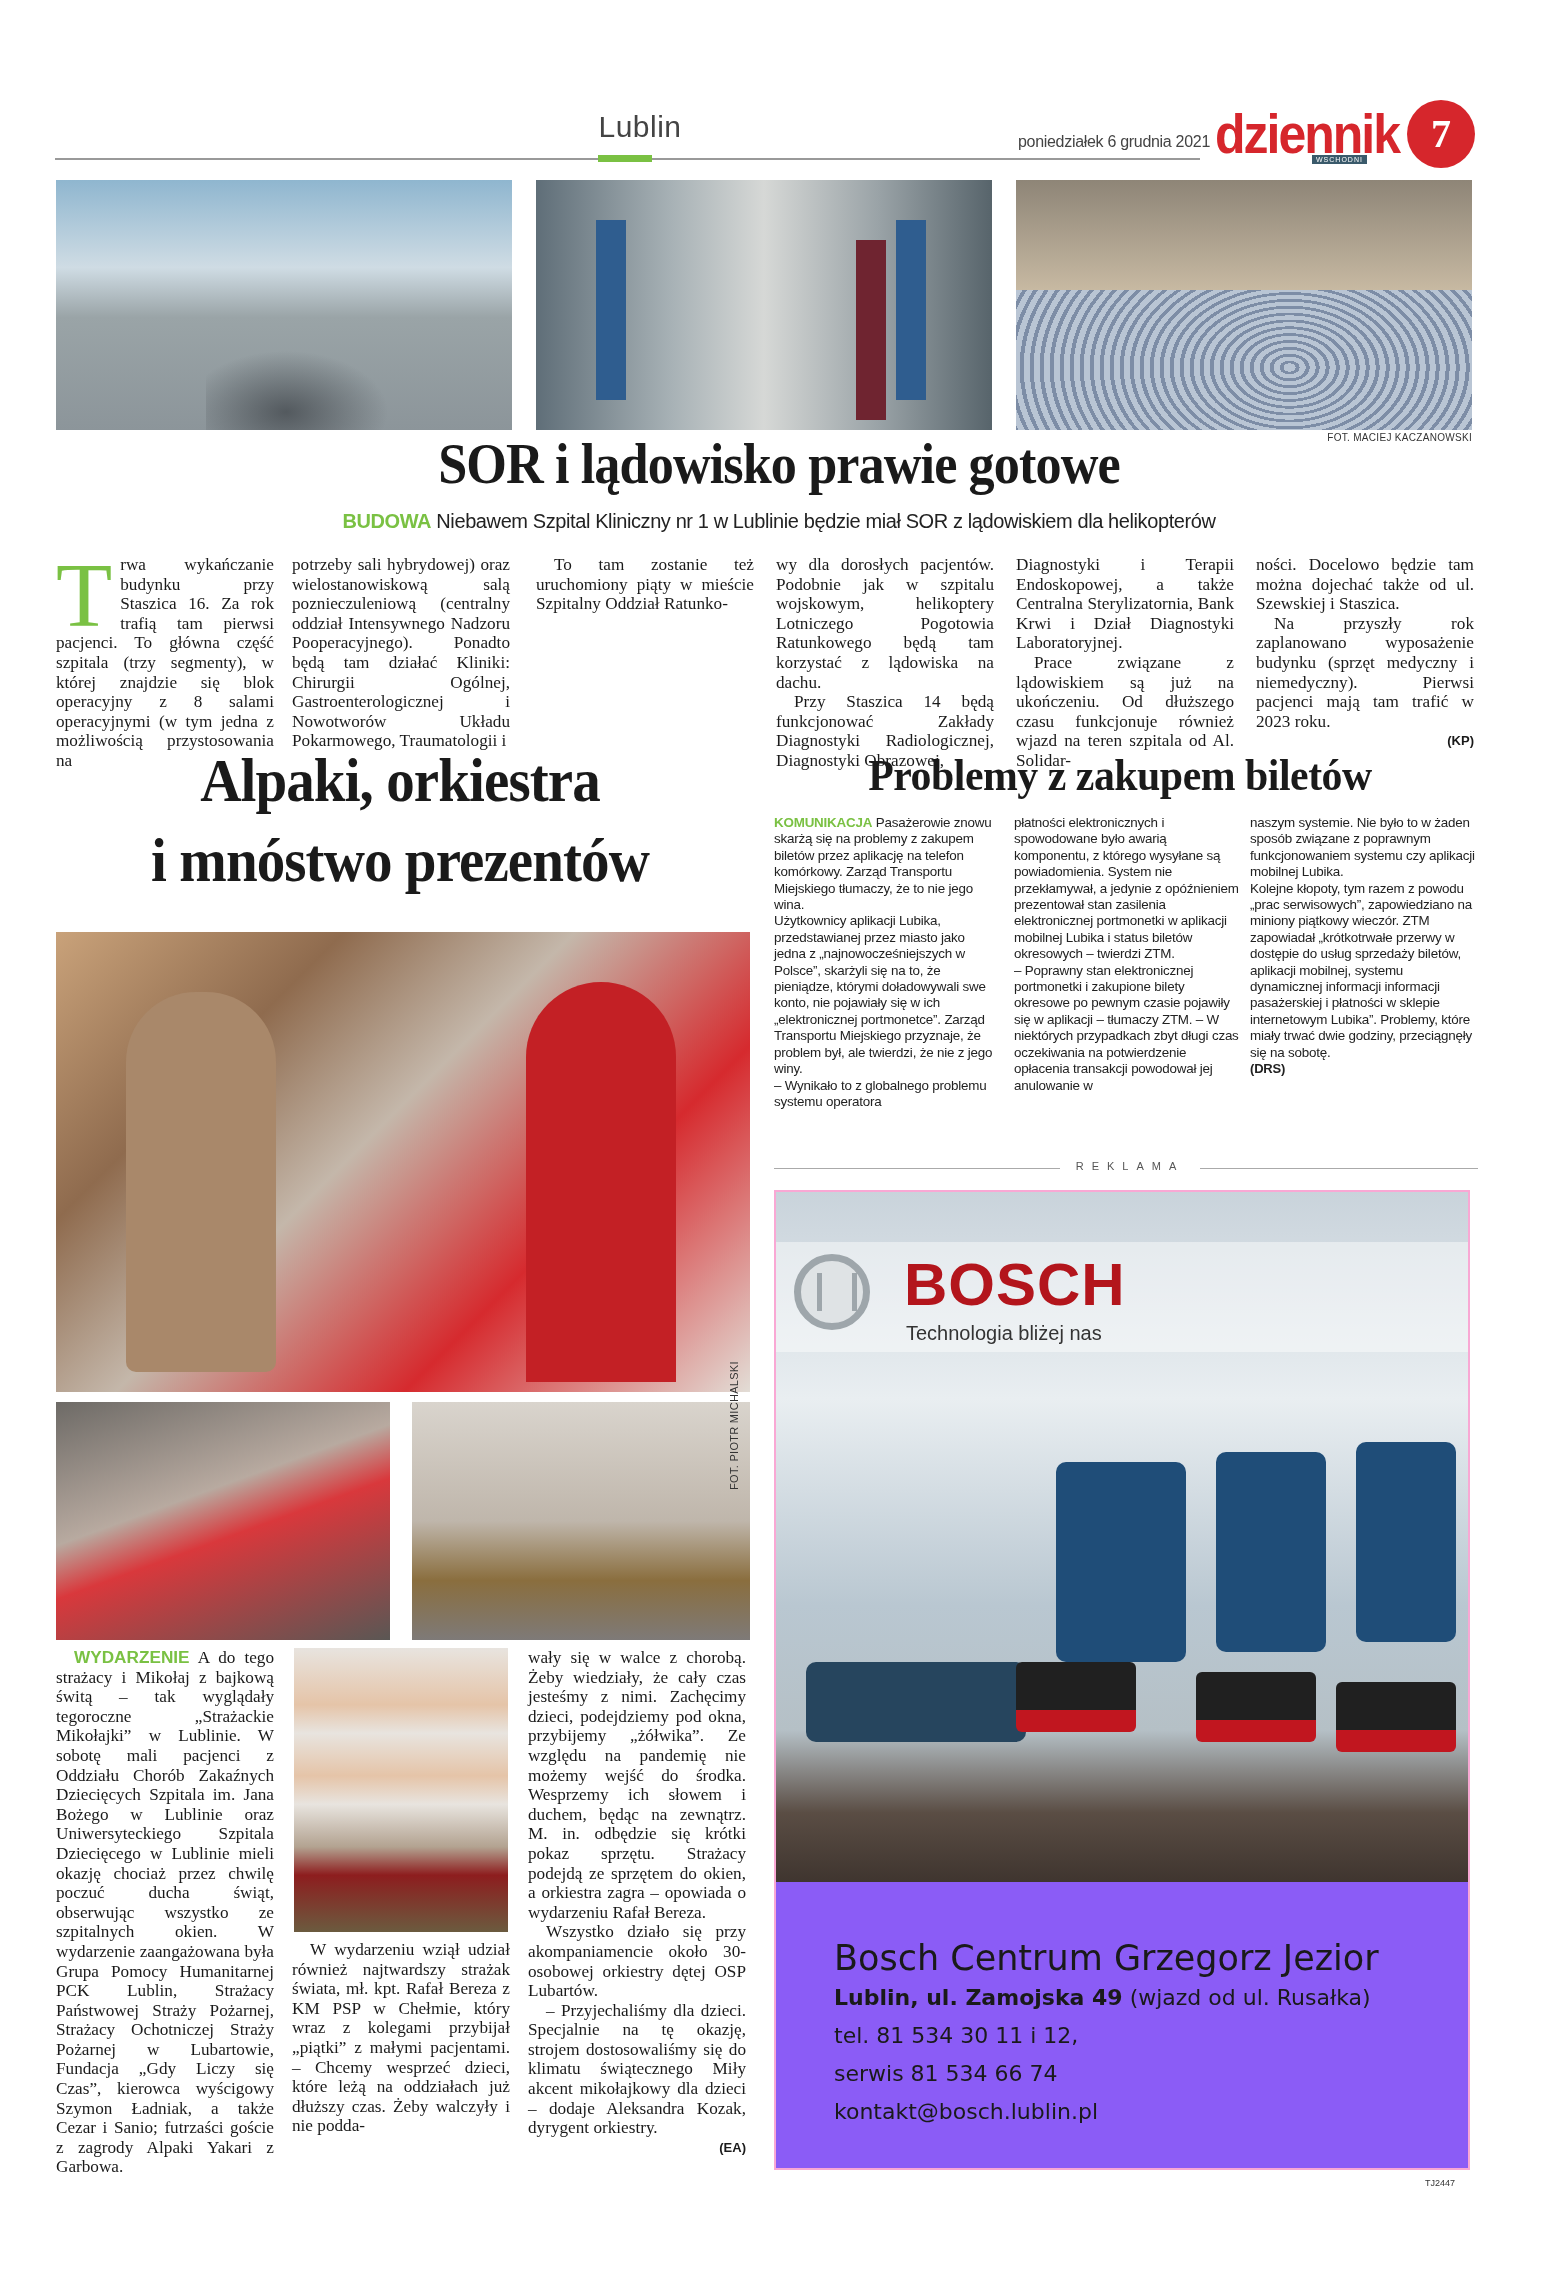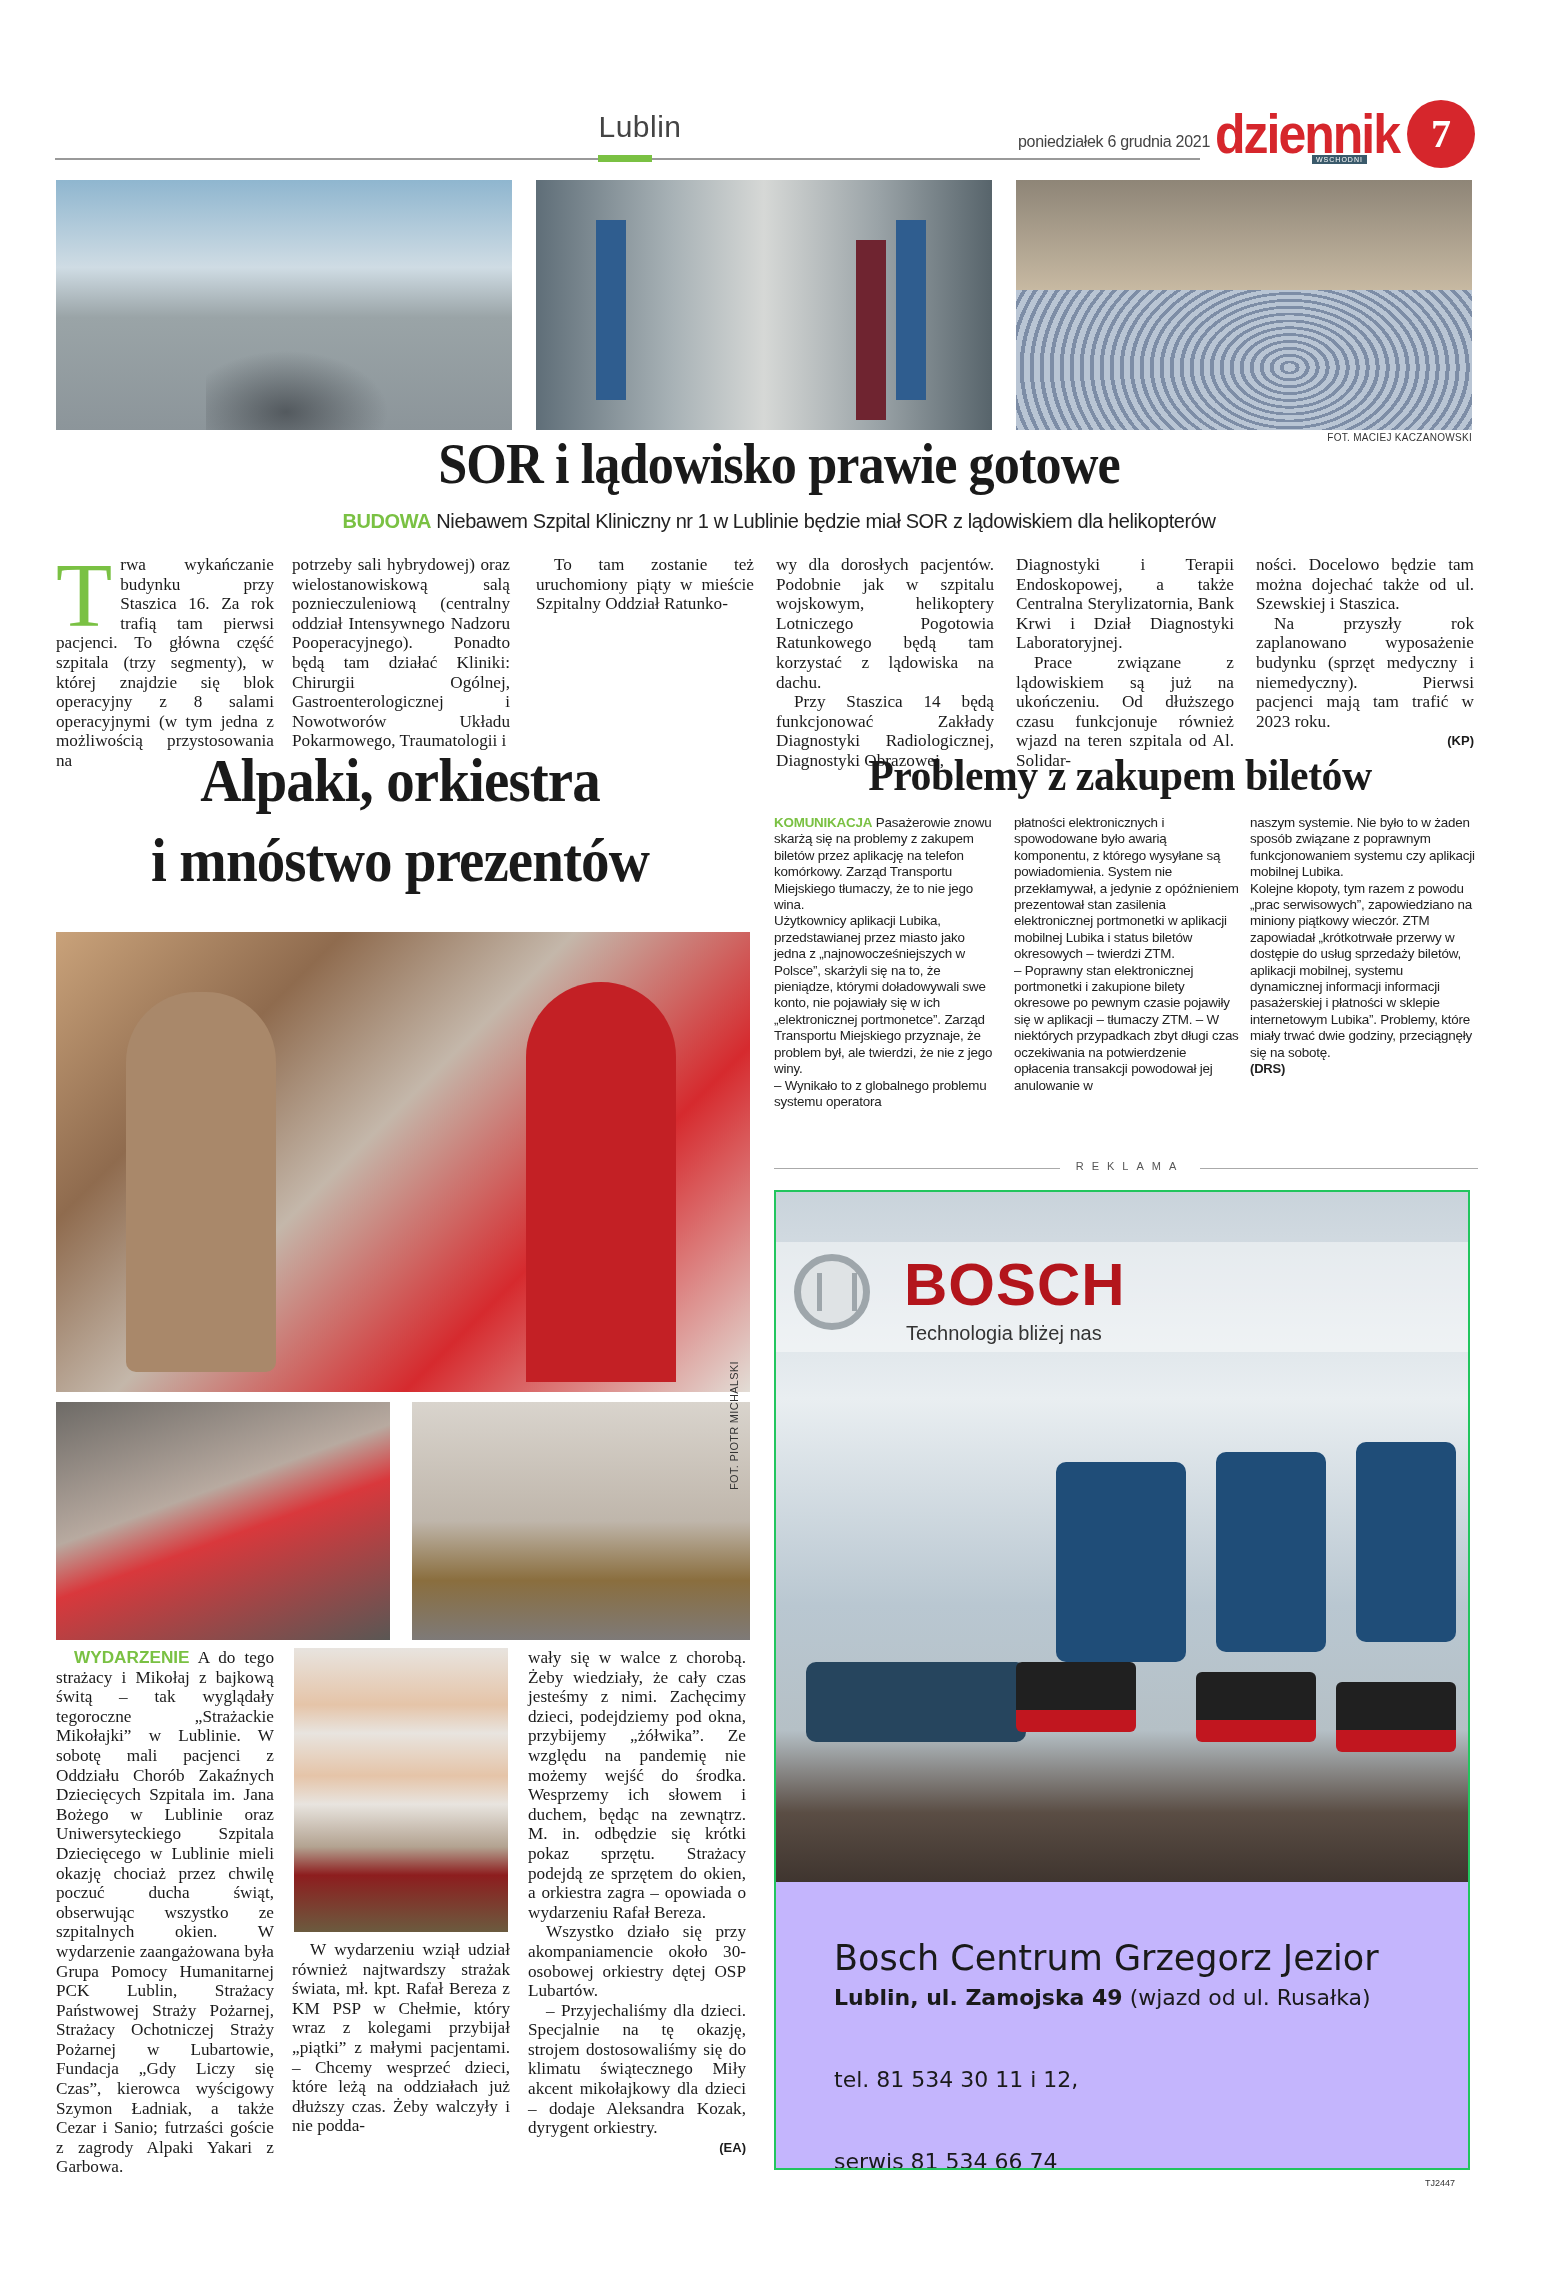--- a/index.html
+++ b/index.html
@@ -62,41 +62,41 @@
   
   .headline-3{left:770px;top:750px;width:700px;text-align:center;font-size:44px;font-weight:bold;letter-spacing:-0.5px;transform:scaleX(0.95);}
   .sans-col{font-family:"Liberation Sans",sans-serif;font-size:13.4px;line-height:16.4px;color:#222;letter-spacing:-0.2px;}
   .a3c1{left:774px;top:815px;width:225px;}
   .a3c2{left:1014px;top:815px;width:225px;}
   .a3c3{left:1250px;top:815px;width:225px;}
 
   
   .reklama-rule{left:774px;top:1168px;width:704px;height:1px;background:#aaa;}
   .reklama-label{left:1060px;top:1160px;width:140px;text-align:center;background:#fff;font-family:"Liberation Sans",sans-serif;font-size:11px;letter-spacing:8px;color:#555;}
-  .ad{left:774px;top:1190px;width:696px;height:980px;border:2px solid #22c55e;background:#c4b5fd;overflow:hidden;}
+  .ad{left:774px;top:1190px;width:696px;height:980px;border:2px solid #f9a8d4;background:#8b5cf6;overflow:hidden;}
   .ad-visual{position:absolute;left:0;top:0;width:100%;height:690px;background:linear-gradient(180deg,#c9d3db 0%,#e9eef1 30%,#b9c7d1 60%,#b5c0c6 78%,#5a4d44 90%,#3f352f 100%);}
   .ad-band{position:absolute;left:0;top:50px;width:100%;height:110px;background:rgba(255,255,255,0.45);}
   .ad-ring{position:absolute;left:18px;top:62px;width:76px;height:76px;border-radius:50%;border:7px solid #9ea6ab;background:#dfe3e5;}
   .ad-ring::after{content:"";position:absolute;left:16px;top:12px;width:30px;height:38px;border-left:5px solid #9ea6ab;border-right:5px solid #9ea6ab;}
   .ad-brand{position:absolute;left:128px;top:58px;font-family:"Liberation Sans",sans-serif;font-weight:bold;font-size:60px;color:#b3151c;letter-spacing:1px;}
   .ad-tagline{position:absolute;left:130px;top:130px;font-family:"Liberation Sans",sans-serif;font-size:20px;color:#333;}
   .tool{position:absolute;border-radius:10px;}
   .tool.t1{left:30px;top:470px;width:220px;height:80px;background:#26455e;}
   .tool.t2{left:280px;top:270px;width:130px;height:200px;background:#1f4d78;}
   .tool.t3{left:440px;top:260px;width:110px;height:200px;background:#1f4d78;}
   .tool.t4{left:580px;top:250px;width:100px;height:200px;background:#1f4d78;}
   .battery{position:absolute;width:120px;height:70px;background:#202020;border-bottom:22px solid #c1161f;border-radius:6px;}
   .battery.b1{left:240px;top:470px;}
   .battery.b2{left:420px;top:480px;}
   .battery.b3{left:560px;top:490px;}
   .ad-contact{position:absolute;left:58px;top:745px;font-family:"DejaVu Sans",sans-serif;color:#1a1a1a;}
   .ad-line1{font-size:35px;line-height:42px;}
   .ad-line2{font-size:22px;line-height:38px;}
   .ad-line2 b{font-weight:bold;}
-  .ad-line{font-size:22px;line-height:38px;margin-top:44px;}
+  .ad-line{font-size:22px;line-height:38px;}
   .ad-code{left:1410px;top:2178px;width:60px;text-align:center;font-family:"Liberation Sans",sans-serif;font-size:9px;color:#333;}
 </style>
 </head>
 <body>
 
 <div class="abs section-name">Lublin</div>
 <div class="abs header-rule"></div>
 <div class="abs header-accent"></div>
 <div class="abs header-date">poniedziałek 6 grudnia 2021</div>
 <div class="abs logo">

